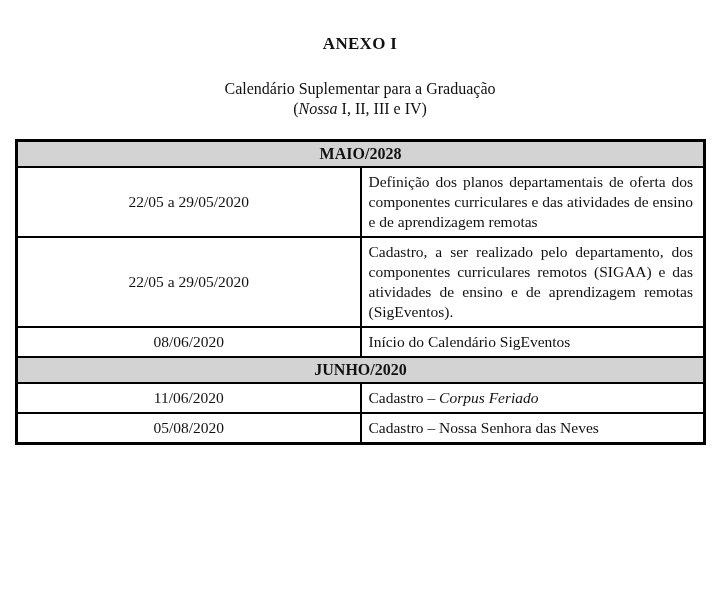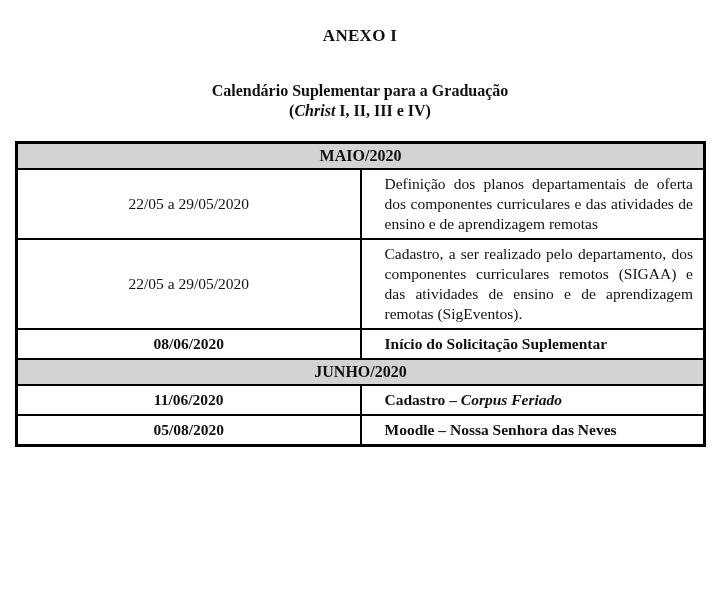--- a/index.html
+++ b/index.html
@@ -11,30 +11,30 @@
     width: 720px;
     height: 597px;
     font-family: "Liberation Serif", "DejaVu Serif", serif;
     color: #111111;
     overflow: hidden;
   }
   .doc-header {
     text-align: center;
   }
   .doc-title {
-    margin: 0;
+    margin: 8px;
     padding-top: 26px;
     font-size: 17px;
     font-weight: bold;
     letter-spacing: 0.3px;
   }
   .doc-subtitle {
-    margin-top: 35px;
+    margin-top: 25px;
     font-size: 16px;
-    font-weight: bold;
+    font-weight: normal;
     line-height: 20px;
   }
   .it { font-style: italic; }
   table.calendar {
     border-collapse: collapse;
     table-layout: fixed;
     width: 691px;
     margin: 20px 0 0 15px;
     border: 3px solid #000000;
   }
@@ -51,60 +51,60 @@
     font-size: 16px;
     padding: 2px 4px;
   }
   td.date-cell {
     width: 197px;
     text-align: center;
     padding: 4px 10px;
   }
   td.desc-cell {
     text-align: justify;
-    padding: 4px 10px 4px 23px;
+    padding: 4px 10px 4px 7px;
   }
   tr.bold td {
-    font-weight: bold;
+    font-weight: normal;
     border-radius: 13px;
   }
 </style>
 </head>
 <body>
 
 <div class="doc-header">
   <div class="doc-title">ANEXO I</div>
   <div class="doc-subtitle">
     <div>Calendário Suplementar para a Graduação</div>
-    <div><span>(</span><span class="it">Christ</span><span> I, II, III e IV)</span></div>
+    <div><span>(</span><span class="it">Nossa</span><span> I, II, III e IV)</span></div>
   </div>
 </div>
 
 <table class="calendar">
   <tbody>
       <tr class="section-header">
-        <td colspan="2">MAIO/2020</td>
+        <td colspan="2">MAIO/2028</td>
       </tr>
       <tr class="data-row">
         <td class="date-cell">22/05 a 29/05/2020</td>
         <td class="desc-cell"><span>Definição dos planos departamentais de oferta dos componentes curriculares e das atividades de ensino e de aprendizagem remotas</span></td>
       </tr>
       <tr class="data-row">
         <td class="date-cell">22/05 a 29/05/2020</td>
         <td class="desc-cell"><span>Cadastro, a ser realizado pelo departamento, dos componentes curriculares remotos (SIGAA) e das atividades de ensino e de aprendizagem remotas (SigEventos).</span></td>
       </tr>
       <tr class="data-row bold">
         <td class="date-cell">08/06/2020</td>
-        <td class="desc-cell"><span>Início do Solicitação Suplementar</span></td>
+        <td class="desc-cell"><span>Início do Calendário SigEventos</span></td>
       </tr>
       <tr class="section-header">
         <td colspan="2">JUNHO/2020</td>
       </tr>
       <tr class="data-row bold">
         <td class="date-cell">11/06/2020</td>
         <td class="desc-cell"><span>Cadastro – </span><span class="it">Corpus Feriado</span></td>
       </tr>
       <tr class="data-row bold">
         <td class="date-cell">05/08/2020</td>
-        <td class="desc-cell"><span>Moodle – Nossa Senhora das Neves</span></td>
+        <td class="desc-cell"><span>Cadastro – Nossa Senhora das Neves</span></td>
       </tr>
     </tbody>
 </table>
 
 </body></html>

